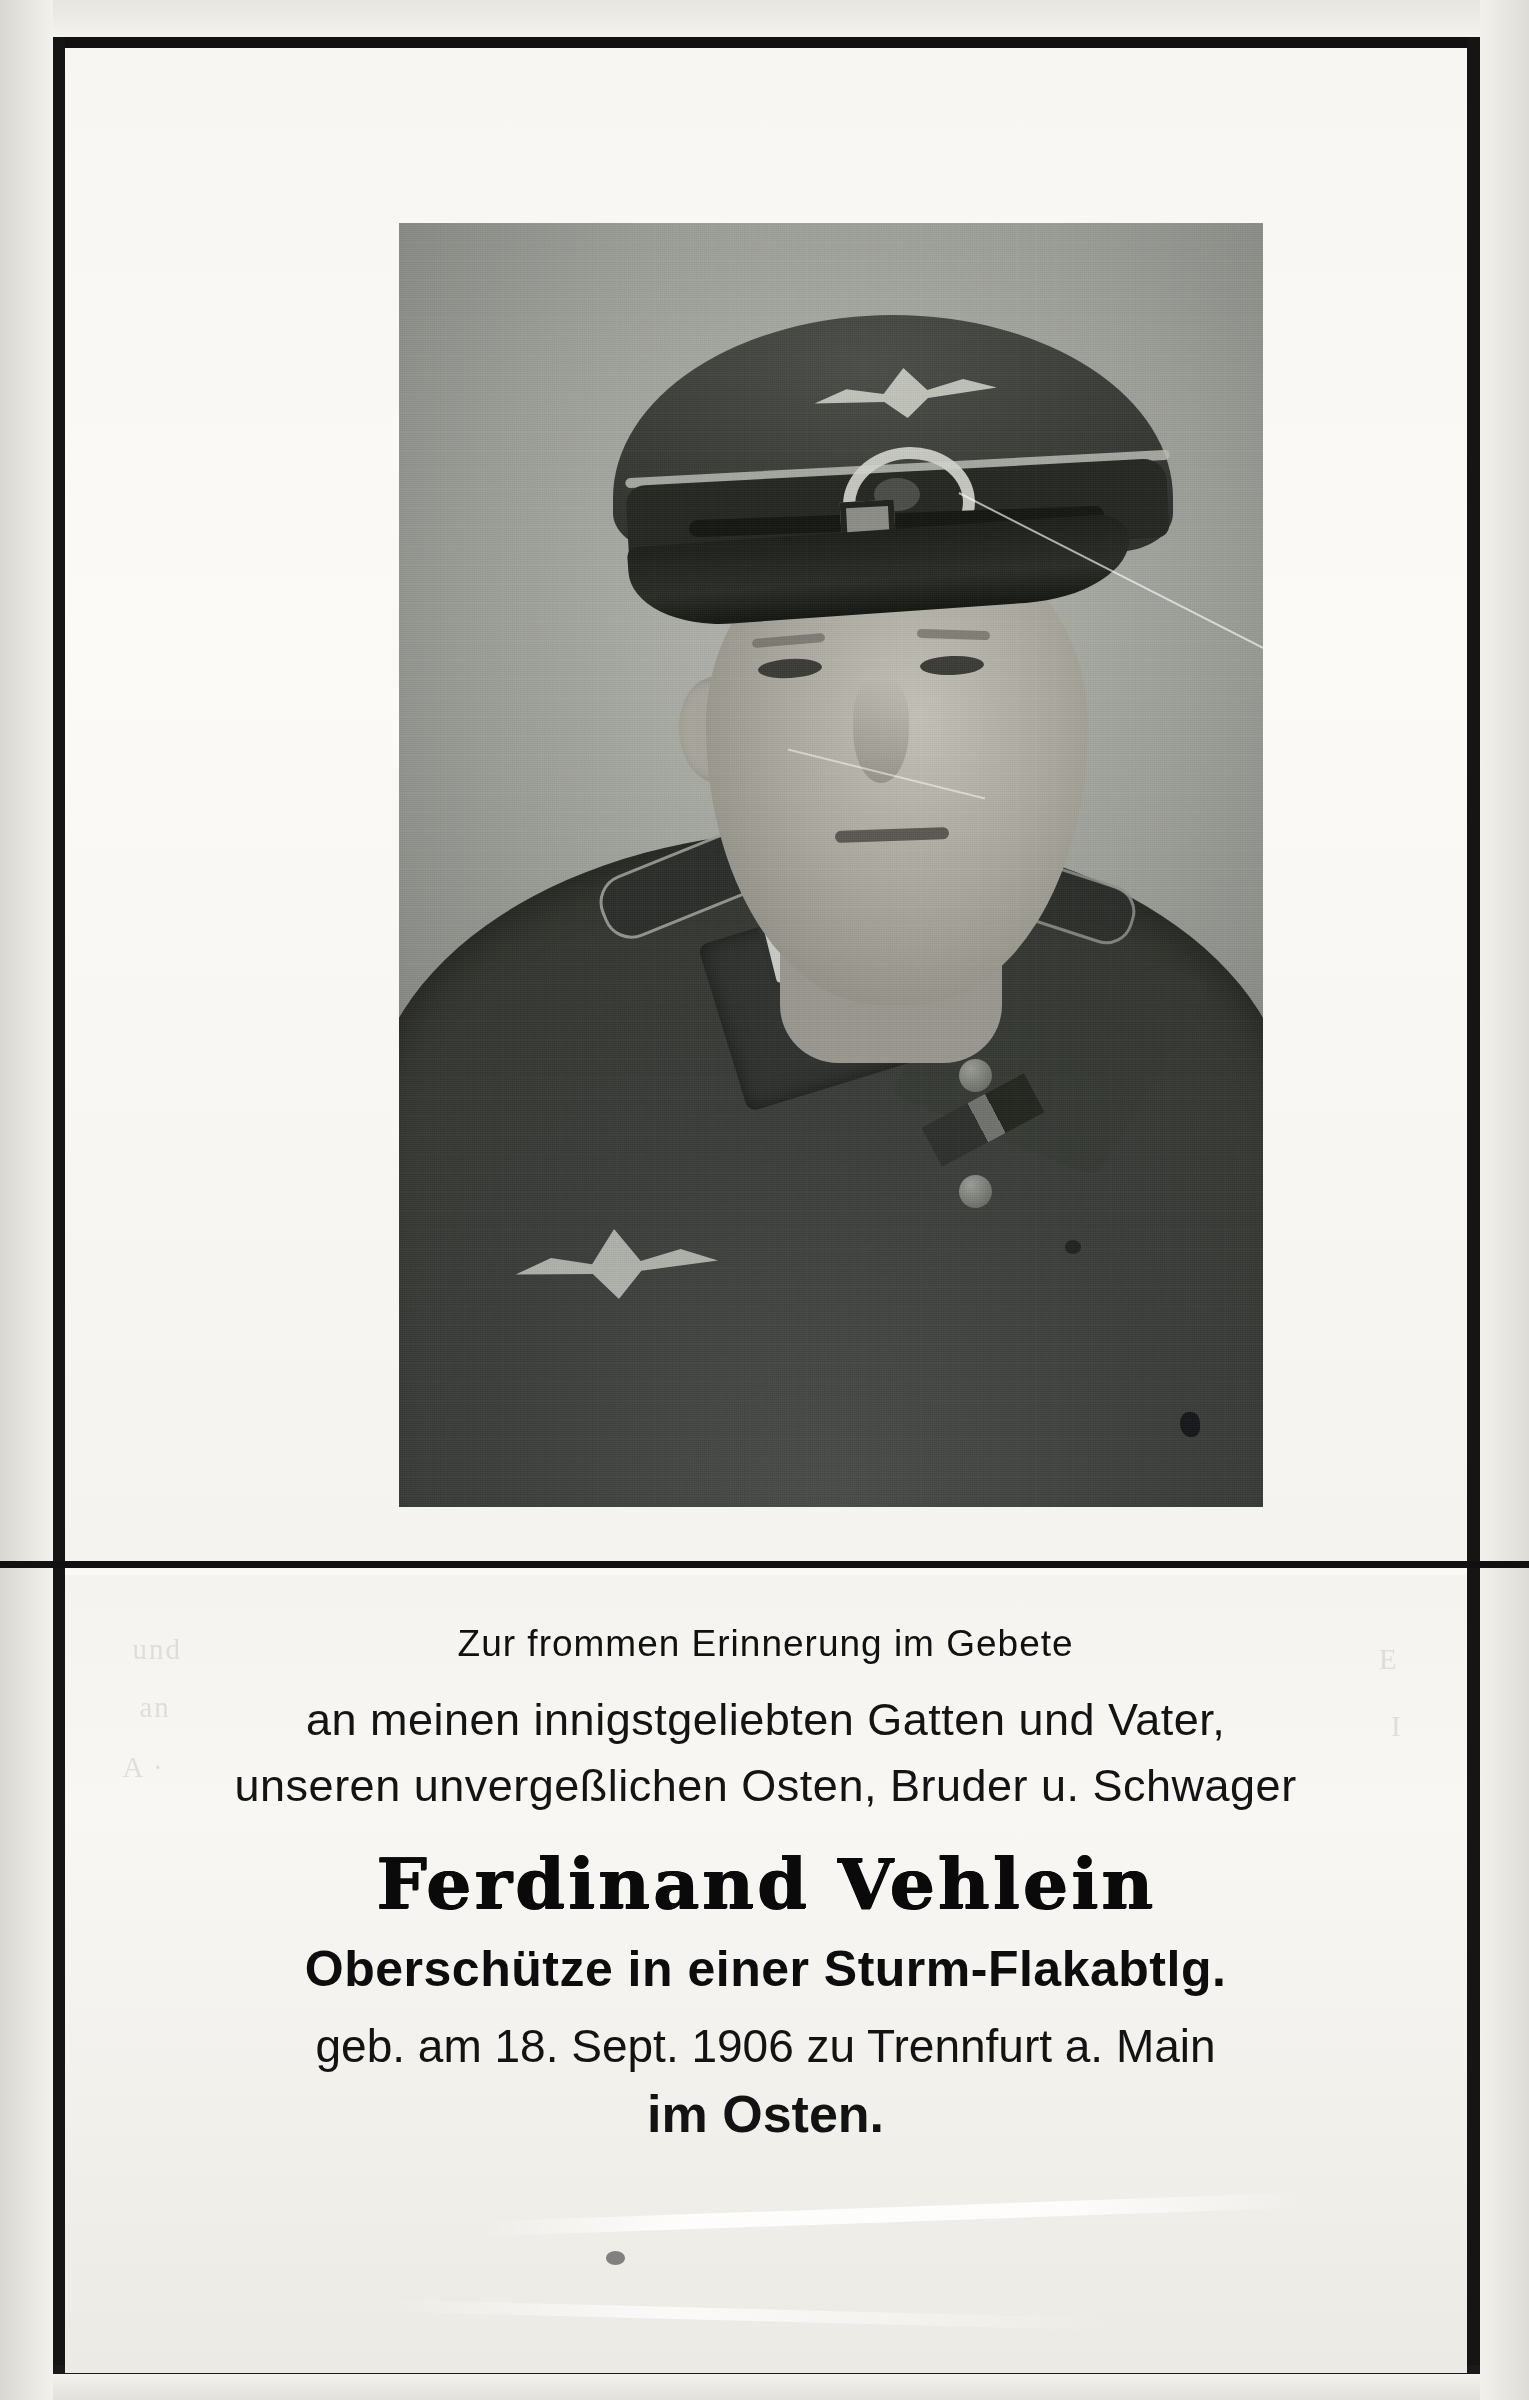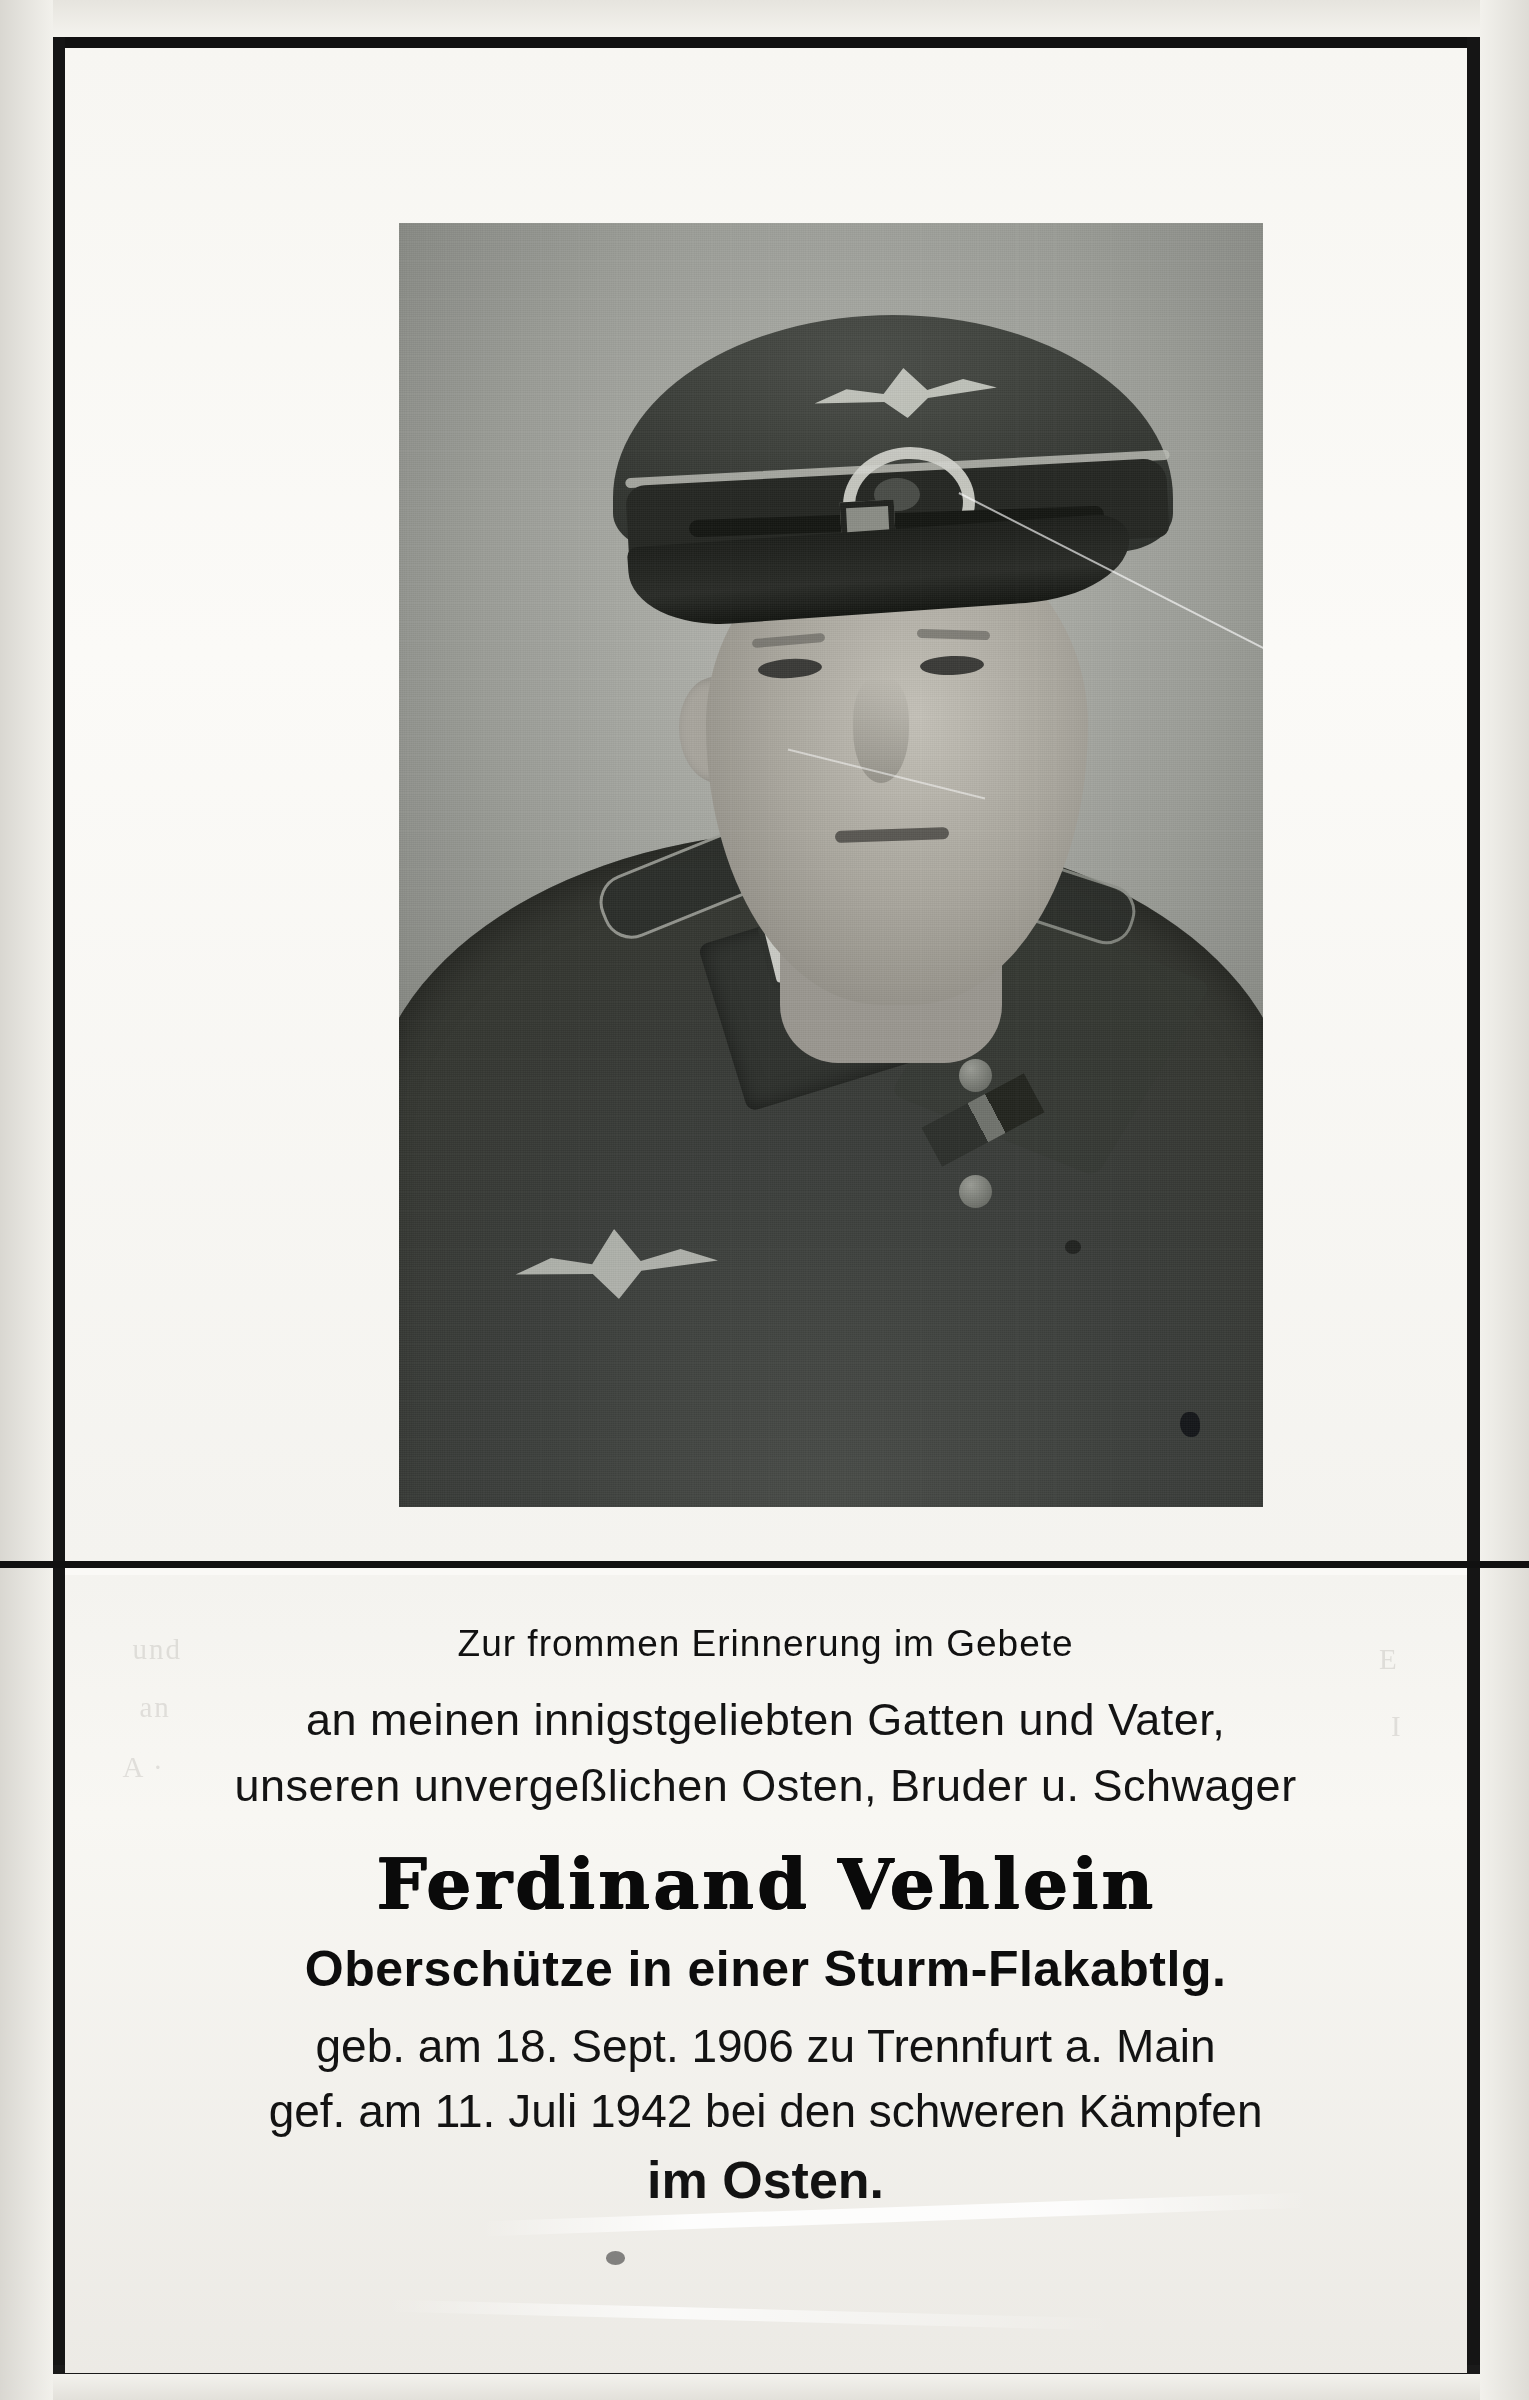--- a/index.html
+++ b/index.html
@@ -645,21 +645,20 @@
       <div class="line" id="line-sub-1">an meinen innigstgeliebten Gatten  und Vater,</div>
 
       <div class="line" id="line-sub-2">unseren unvergeßlichen Osten, Bruder u. Schwager</div>
 
       <div class="line" id="line-name">Ferdinand Vehlein</div>
 
       <div class="line" id="line-rank">Oberschütze in einer Sturm-Flakabtlg.</div>
 
       <div class="line" id="line-born">geb. am 18. Sept. 1906 zu Trennfurt a. Main</div>
 
-      <div class="line" id="line-fallen-1">gef. am 11. Juli 1942 bei den schweren Kämpfen</div>
 
       <div class="line" id="line-fallen-2">im Osten.</div>
 
       <div class="crease-a"></div>
       <div class="crease-b"></div>
       <div class="smudge"></div>
     </div>
 
   </div>
 </div>

